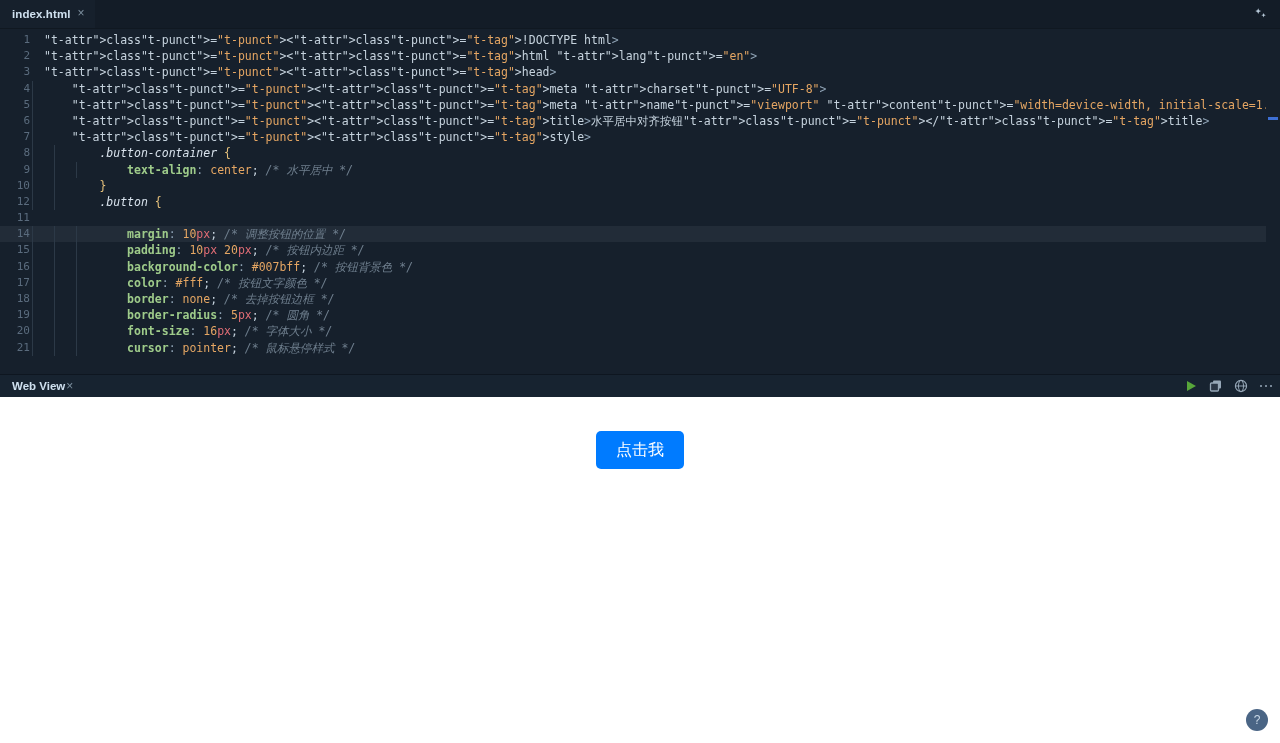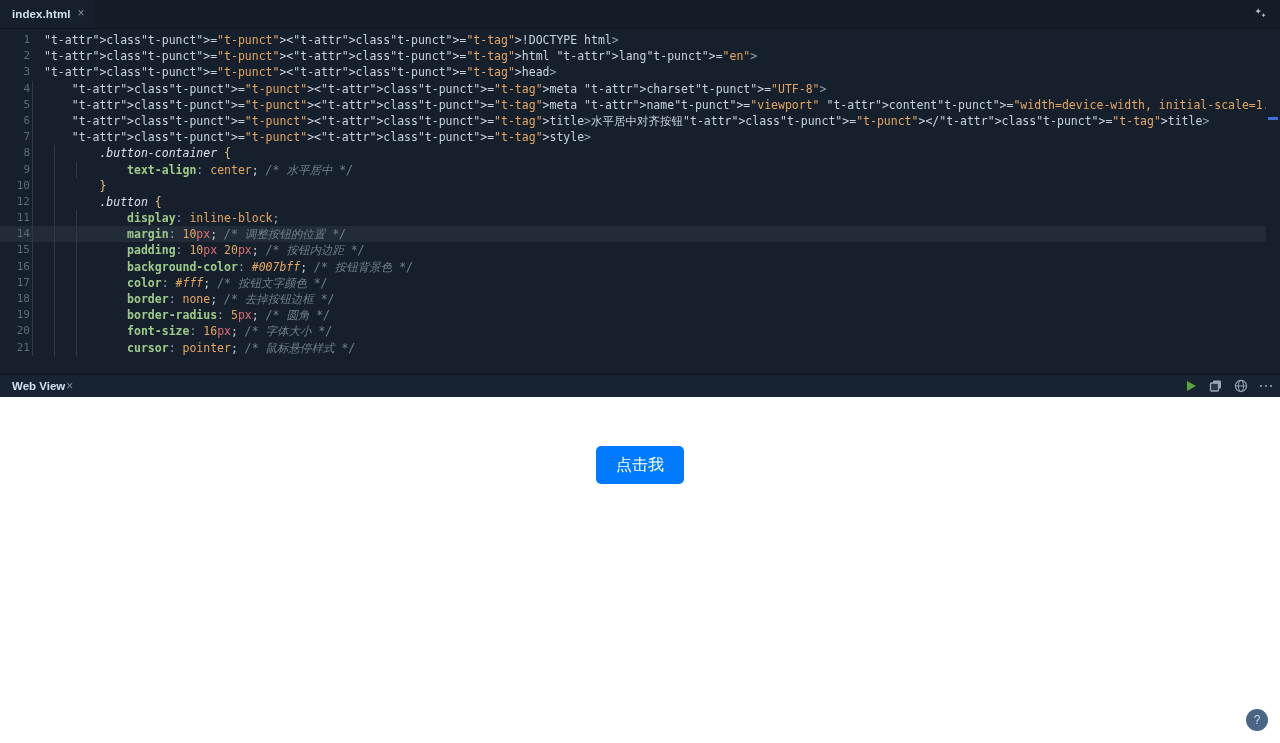--- a/index.html
+++ b/index.html
@@ -124,21 +124,21 @@
   
   .t-punct   { color: #8fa3b5; }
   .t-str     { color: #e5a663; }
   .t-txt     { color: #c6d3de; }
   .t-sel     { color: #d8e2ec; font-style: italic; }
   .t-brace   { color: #e5c07b; }
   .t-prop    { color: #9ecb8a; font-weight: bold; }
   .t-val     { color: #e5a663; }
   .t-num     { color: #e5a663; }
   .t-numpx   { color: #e06c75; text-align: center; }
-  .t-hex     { color: #e5a663; font-style: italic; }
+  .t-hex     { color: #e5a663; }
   .t-comment { color: #6f7f8e; font-style: italic; }
   .t-semi    { color: #8fa3b5; }
 
   
   .ruler {
     position: absolute;
     top: 0;
     right: 0;
     width: 14px;
     height: 100%;
@@ -210,21 +210,21 @@
   }
 
   .webview-content {
     flex: 1;
     background: #ffffff;
     position: relative;
     overflow: hidden;
   }
   .btn-container {
     text-align: center;
-    padding-top: 39px;
+    padding-top: 24px;
   }
   .demo-button {
     display: inline-block;
     margin: 10px;
     padding: 10px 20px;
     background-color: #007bff;
     color: #fff;
     border: none;
     border-radius: 5px;
     font-size: 16px;
@@ -274,21 +274,21 @@
           <div class="line"><span class="lnum">2</span><span class="lcontent"><span><span <span="" class="&lt;span">"t-attr"</span>&gt;class<span class="&lt;span">"t-punct"</span>&gt;=<span class="t-str"><span class="t-str">"t-punct"</span></span>&gt;&lt;<span <span="" class="&lt;span">"t-attr"</span>&gt;class<span class="&lt;span">"t-punct"</span>&gt;=<span class="t-str"><span class="t-str">"t-tag"</span></span>&gt;html <span class="&lt;span">"t-attr"</span>&gt;lang<span class="&lt;span">"t-punct"</span>&gt;=<span class="t-str"><span class="t-str">"en"</span></span><span class="t-punct">&gt;</span></span></span></div>
           <div class="line"><span class="lnum">3</span><span class="lcontent"><span><span <span="" class="&lt;span">"t-attr"</span>&gt;class<span class="&lt;span">"t-punct"</span>&gt;=<span class="t-str"><span class="t-str">"t-punct"</span></span>&gt;&lt;<span <span="" class="&lt;span">"t-attr"</span>&gt;class<span class="&lt;span">"t-punct"</span>&gt;=<span class="t-str"><span class="t-str">"t-tag"</span></span>&gt;head<span class="t-punct">&gt;</span></span></span></div>
           <div class="line"><span class="lnum">4</span><span class="lcontent"><span class="ig" style="left: 2px;"></span><span>    <span <span="" class="&lt;span">"t-attr"</span>&gt;class<span class="&lt;span">"t-punct"</span>&gt;=<span class="t-str"><span class="t-str">"t-punct"</span></span>&gt;&lt;<span <span="" class="&lt;span">"t-attr"</span>&gt;class<span class="&lt;span">"t-punct"</span>&gt;=<span class="t-str"><span class="t-str">"t-tag"</span></span>&gt;meta <span class="&lt;span">"t-attr"</span>&gt;charset<span class="&lt;span">"t-punct"</span>&gt;=<span class="t-str"><span class="t-str">"UTF-8"</span></span><span class="t-punct">&gt;</span></span></span></div>
           <div class="line"><span class="lnum">5</span><span class="lcontent"><span class="ig" style="left: 2px;"></span><span>    <span <span="" class="&lt;span">"t-attr"</span>&gt;class<span class="&lt;span">"t-punct"</span>&gt;=<span class="t-str"><span class="t-str">"t-punct"</span></span>&gt;&lt;<span <span="" class="&lt;span">"t-attr"</span>&gt;class<span class="&lt;span">"t-punct"</span>&gt;=<span class="t-str"><span class="t-str">"t-tag"</span></span>&gt;meta <span class="&lt;span">"t-attr"</span>&gt;name<span class="&lt;span">"t-punct"</span>&gt;=<span class="t-str"><span class="t-str">"viewport"</span></span> <span class="&lt;span">"t-attr"</span>&gt;content<span class="&lt;span">"t-punct"</span>&gt;=<span class="t-str"><span class="t-str">"width=device-width, initial-scale=1.0"</span></span></span></span></div>
           <div class="line"><span class="lnum">6</span><span class="lcontent"><span class="ig" style="left: 2px;"></span><span>    <span <span="" class="&lt;span">"t-attr"</span>&gt;class<span class="&lt;span">"t-punct"</span>&gt;=<span class="t-str"><span class="t-str">"t-punct"</span></span>&gt;&lt;<span <span="" class="&lt;span">"t-attr"</span>&gt;class<span class="&lt;span">"t-punct"</span>&gt;=<span class="t-str"><span class="t-str">"t-tag"</span></span>&gt;title<span class="t-punct">&gt;</span><span class="t-txt">水平居中对齐按钮</span><span <span="" class="&lt;span">"t-attr"</span>&gt;class<span class="&lt;span">"t-punct"</span>&gt;=<span class="t-str"><span class="t-str">"t-punct"</span></span>&gt;&lt;/<span <span="" class="&lt;span">"t-attr"</span>&gt;class<span class="&lt;span">"t-punct"</span>&gt;=<span class="t-str"><span class="t-str">"t-tag"</span></span>&gt;title<span class="t-punct">&gt;</span></span></span></div>
           <div class="line"><span class="lnum">7</span><span class="lcontent"><span class="ig" style="left: 2px;"></span><span>    <span <span="" class="&lt;span">"t-attr"</span>&gt;class<span class="&lt;span">"t-punct"</span>&gt;=<span class="t-str"><span class="t-str">"t-punct"</span></span>&gt;&lt;<span <span="" class="&lt;span">"t-attr"</span>&gt;class<span class="&lt;span">"t-punct"</span>&gt;=<span class="t-str"><span class="t-str">"t-tag"</span></span>&gt;style<span class="t-punct">&gt;</span></span></span></div>
           <div class="line"><span class="lnum">8</span><span class="lcontent"><span class="ig" style="left: 2px;"></span><span class="ig" style="left: 24px;"></span><span>        <span class="t-sel">.button-container</span> <span class="t-brace">{</span></span></span></div>
           <div class="line"><span class="lnum">9</span><span class="lcontent"><span class="ig" style="left: 2px;"></span><span class="ig" style="left: 24px;"></span><span class="ig" style="left: 46px;"></span><span>            <span class="t-prop">text-align</span><span class="t-punct">: </span><span class="t-val">center</span>; <span class="t-semi"></span><span class="t-comment">/* 水平居中 */</span></span></span></div>
           <div class="line"><span class="lnum">10</span><span class="lcontent"><span class="ig" style="left: 2px;"></span><span class="ig" style="left: 24px;"></span><span>        <span class="t-brace">}</span></span></span></div>
           <div class="line"><span class="lnum">12</span><span class="lcontent"><span class="ig" style="left: 2px;"></span><span class="ig" style="left: 24px;"></span><span>        <span class="t-sel">.button</span> <span class="t-brace">{</span></span></span></div>
-          <div class="line"><span class="lnum">11</span><span class="lcontent"><span class="ig" style="left: 2px;"></span><span class="ig" style="left: 24px;"></span><span class="ig" style="left: 46px;"></span><span>            <span class="t-prop">display</span><span class="t-punct">: </span><span class="t-val">inline-block</span><span class="t-semi">;</span></span></span></div>
+          <div class="line"><span class="lnum">11</span></div>
           <div class="line active"><span class="lnum">14</span><span class="lcontent"><span class="ig" style="left: 2px;"></span><span class="ig" style="left: 24px;"></span><span class="ig" style="left: 46px;"></span><span>            <span class="t-prop">margin</span><span class="t-punct">: </span><span class="t-num">10</span><span class="t-numpx">px</span>; <span class="t-semi"></span><span class="t-comment">/* 调整按钮的位置 */</span></span></span></div>
           <div class="line"><span class="lnum">15</span><span class="lcontent"><span class="ig" style="left: 2px;"></span><span class="ig" style="left: 24px;"></span><span class="ig" style="left: 46px;"></span><span>            <span class="t-prop">padding</span><span class="t-punct">: </span><span class="t-num">10</span><span class="t-numpx">px</span> <span class="t-num">20</span><span class="t-numpx">px</span>; <span class="t-semi"></span><span class="t-comment">/* 按钮内边距 */</span></span></span></div>
           <div class="line"><span class="lnum">16</span><span class="lcontent"><span class="ig" style="left: 2px;"></span><span class="ig" style="left: 24px;"></span><span class="ig" style="left: 46px;"></span><span>            <span class="t-prop">background-color</span><span class="t-punct">: </span><span class="t-hex">#007bff</span>; <span class="t-semi"></span><span class="t-comment">/* 按钮背景色 */</span></span></span></div>
           <div class="line"><span class="lnum">17</span><span class="lcontent"><span class="ig" style="left: 2px;"></span><span class="ig" style="left: 24px;"></span><span class="ig" style="left: 46px;"></span><span>            <span class="t-prop">color</span><span class="t-punct">: </span><span class="t-hex">#fff</span>; <span class="t-semi"></span><span class="t-comment">/* 按钮文字颜色 */</span></span></span></div>
           <div class="line"><span class="lnum">18</span><span class="lcontent"><span class="ig" style="left: 2px;"></span><span class="ig" style="left: 24px;"></span><span class="ig" style="left: 46px;"></span><span>            <span class="t-prop">border</span><span class="t-punct">: </span><span class="t-val">none</span>; <span class="t-semi"></span><span class="t-comment">/* 去掉按钮边框 */</span></span></span></div>
           <div class="line"><span class="lnum">19</span><span class="lcontent"><span class="ig" style="left: 2px;"></span><span class="ig" style="left: 24px;"></span><span class="ig" style="left: 46px;"></span><span>            <span class="t-prop">border-radius</span><span class="t-punct">: </span><span class="t-num">5</span><span class="t-numpx">px</span>; <span class="t-semi"></span><span class="t-comment">/* 圆角 */</span></span></span></div>
           <div class="line"><span class="lnum">20</span><span class="lcontent"><span class="ig" style="left: 2px;"></span><span class="ig" style="left: 24px;"></span><span class="ig" style="left: 46px;"></span><span>            <span class="t-prop">font-size</span><span class="t-punct">: </span><span class="t-num">16</span><span class="t-numpx">px</span>; <span class="t-semi"></span><span class="t-comment">/* 字体大小 */</span></span></span></div>
           <div class="line"><span class="lnum">21</span><span class="lcontent"><span class="ig" style="left: 2px;"></span><span class="ig" style="left: 24px;"></span><span class="ig" style="left: 46px;"></span><span>            <span class="t-prop">cursor</span><span class="t-punct">: </span><span class="t-val">pointer</span>; <span class="t-semi"></span><span class="t-comment">/* 鼠标悬停样式 */</span></span></span></div>
         </div>
     </div>

